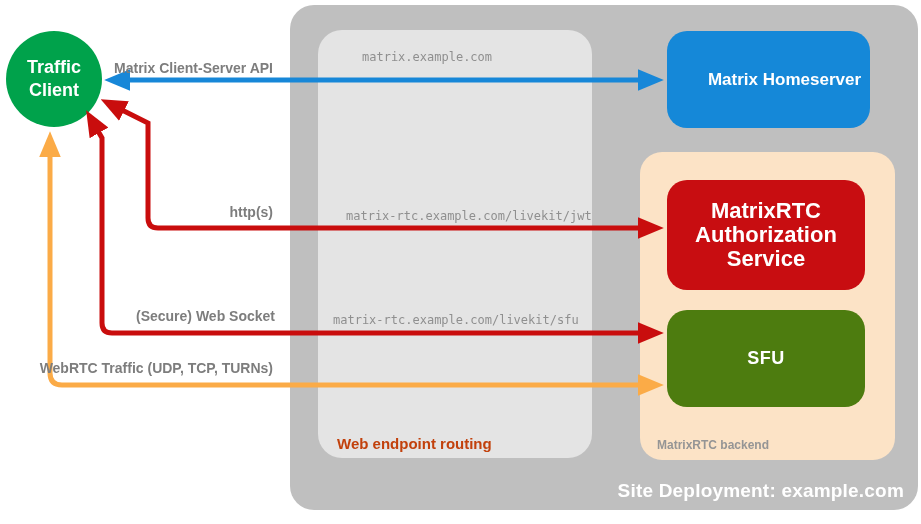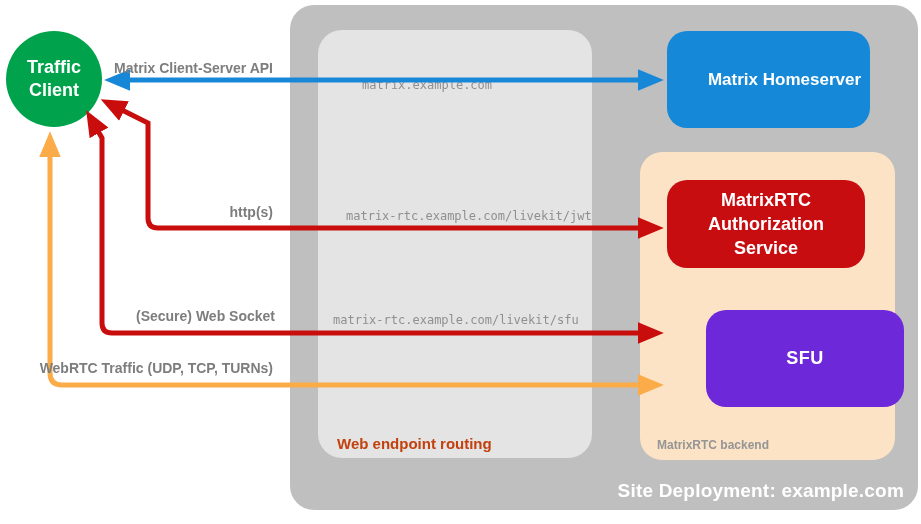--- a/index.html
+++ b/index.html
@@ -37,21 +37,21 @@
     font-size: 15px;
     color: #c2410c;
   }
   .endpoint {
     left: 15px;
     font-family: "DejaVu Sans Mono", monospace;
     font-size: 12px;
     color: #8f8f8f;
     white-space: nowrap;
   }
-  .endpoint.row1 { top: 48px; padding-left: 29px; }
+  .endpoint.row1 { top: 20px; padding-left: 29px; }
   .endpoint.row2 { top: 179px; margin-left: 13px; }
   .endpoint.row3 { top: 283px; }
 
   .rtc-backend-box {
     left: 350px; top: 147px;
     width: 255px; height: 308px;
     border-radius: 22px;
   }
   .rtc-backend-title {
     left: 17px; bottom: 8px;
@@ -69,22 +69,22 @@
     font-weight: bold;
     border-radius: 20px;
   }
   .homeserver-box {
     left: 377px; top: 26px;
     width: 203px; height: 97px;
     font-size: 17px;
   }
   .auth-box {
     left: 27px; top: 28px;
-    width: 198px; height: 88px;
-    font-size: 18px;
+    width: 198px; height: 110px;
+    font-size: 22px;
     line-height: 24px;
   }
   .auth-box .inner { width: 160px; }
   .sfu-box {
     left: 27px; top: 158px;
     width: 198px; height: 97px;
     font-size: 18px;
     letter-spacing: 0.5px;
   }
 
@@ -134,21 +134,21 @@
       <div class="abs endpoint row1">matrix.example.com</div>
       <div class="abs endpoint row2">matrix-rtc.example.com/livekit/jwt</div>
       <div class="abs endpoint row3">matrix-rtc.example.com/livekit/sfu</div>
       <div class="abs web-routing-title">Web endpoint routing</div>
     </div>
 
     <div class="abs rtc-backend-box" style="background: rgb(252, 227, 198);">
       <div class="abs node auth-box" style="background: rgb(200, 13, 17);">
         <div class="inner">MatrixRTC Authorization Service</div>
       </div>
-      <div class="abs node sfu-box" style="background: #6d28d9; margin-left: 39px;">
+      <div class="abs node sfu-box" style="background: #4d7c0f;">
         <div class="inner">SFU</div>
       </div>
       <div class="abs rtc-backend-title">MatrixRTC backend</div>
     </div>
 
     <div class="abs node homeserver-box" style="background: rgb(21, 136, 216); padding-left: 32px;">
       <div class="inner">Matrix Homeserver</div>
     </div>
   </div>
 

